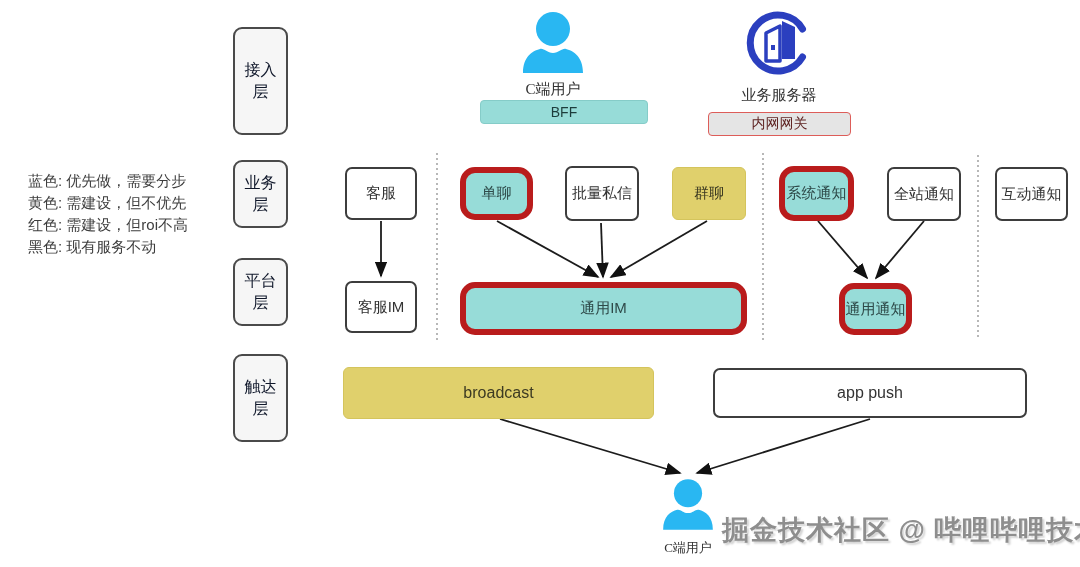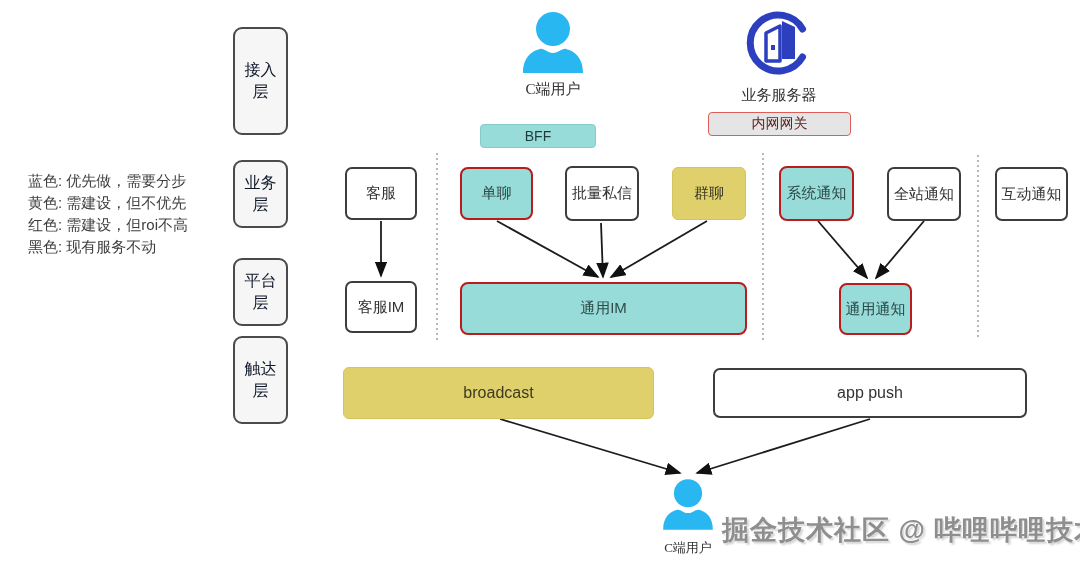--- a/index.html
+++ b/index.html
@@ -6,21 +6,21 @@
   .canvas {
     position:relative; width:1080px; height:567px; background:#ffffff;
     font-family:"Liberation Sans","DejaVu Sans",sans-serif; overflow:hidden;
   }
   .overlay { position:absolute; left:0; top:0; width:1080px; height:567px; pointer-events:none; }
   .box {
     position:absolute; display:flex; align-items:center; justify-content:center;
     font-size:15px; color:#333; box-sizing:border-box; text-align:center;
   }
   .white-box { background:#ffffff; border:2px solid #3d3d3d; border-radius:7px; }
-  .teal { background:#97dcd8; border:2px solid #b91c1c; border-radius:8px; color:#2e4a49; }
+  .teal { background:#97dcd8; border:6px solid #b91c1c; border-radius:15px; color:#2e4a49; }
   .yellow { background:#e0d06c; border:1px solid #d4c45c; border-radius:6px; color:#3c3a22; }
   .pill-teal { background:#97dcd8; border:1px solid #85ccc8; border-radius:4px; font-size:14px; color:#1d3d3c; }
   .pill-red { background:#e5e5e5; border:1px solid #dd5d59; border-radius:4px; font-size:14px; color:#5f2423; }
   .layer-box {
     position:absolute; left:233px; width:55px; background:#f6f6f6;
     border:2px solid #4a4a4a; border-radius:9px;
     display:flex; align-items:center; justify-content:center;
     font-size:16px; color:#0f172a; box-sizing:border-box;
   }
   .layer-box span { display:block; width:36px; text-align:center; line-height:1.35; }
@@ -75,21 +75,21 @@
 
   <div class="layer-box" style="top:27px;height:108px;">
     <span>接入层</span>
   </div>
   <div class="layer-box" style="top:160px;height:68px;">
     <span>业务层</span>
   </div>
   <div class="layer-box" style="top:258px;height:68px;">
     <span>平台层</span>
   </div>
-  <div class="layer-box" style="top:336px;height:88px;">
+  <div class="layer-box" style="top:354px;height:88px;">
     <span>触达层</span>
   </div>
 
   <div class="icon-wrap" style="left:516px;top:10px;width:74px;">
     <svg width="70" height="64" viewBox="0 0 70 64">
       <circle cx="35" cy="19" r="17" fill="#29b7f2"></circle>
       <path d="M5,63 C5,47 14,41 22,39 C26,38 29,43 35,43 C41,43 44,38 48,39 C56,41 65,47 65,63 Z" fill="#29b7f2"></path>
     </svg>
     <div class="icon-label">C端用户</div>
   </div>
@@ -97,21 +97,21 @@
   <div class="icon-wrap" style="left:741px;top:6px;width:76px;">
     <svg width="72" height="74" viewBox="0 0 72 74">
       <path d="M 59.5 23 A 28 28 0 1 0 59.5 51" stroke="#2b3fbf" stroke-width="7" fill="none" stroke-linecap="round"></path>
       <path d="M39,15 L52,21 L52,53 L39,53 Z" fill="#2b3fbf"></path>
       <path d="M23,27 L37,20 L37,55 L23,55 Z" fill="#ffffff" stroke="#2b3fbf" stroke-width="3.5" stroke-linejoin="round"></path>
       <rect x="28" y="39" width="4" height="5" fill="#2b3fbf"></rect>
     </svg>
     <div class="icon-label">业务服务器</div>
   </div>
 
-  <div class="box pill-teal" style="left:480px;top:124px;width:116px;height:24px;align-items:center;">
+  <div class="box pill-teal" style="left:480px;top:100px;width:168px;height:24px;align-items:center;">
     <span>BFF</span>
   </div>
   <div class="box pill-red" style="left:708px;top:112px;width:143px;height:24px;">
     <span>内网网关</span>
   </div>
 
   <div class="box white-box" style="left:345px;top:167px;width:72px;height:53px;">
     <span>客服</span>
   </div>
   <div class="box teal" style="left:460px;top:167px;width:73px;height:53px;">

